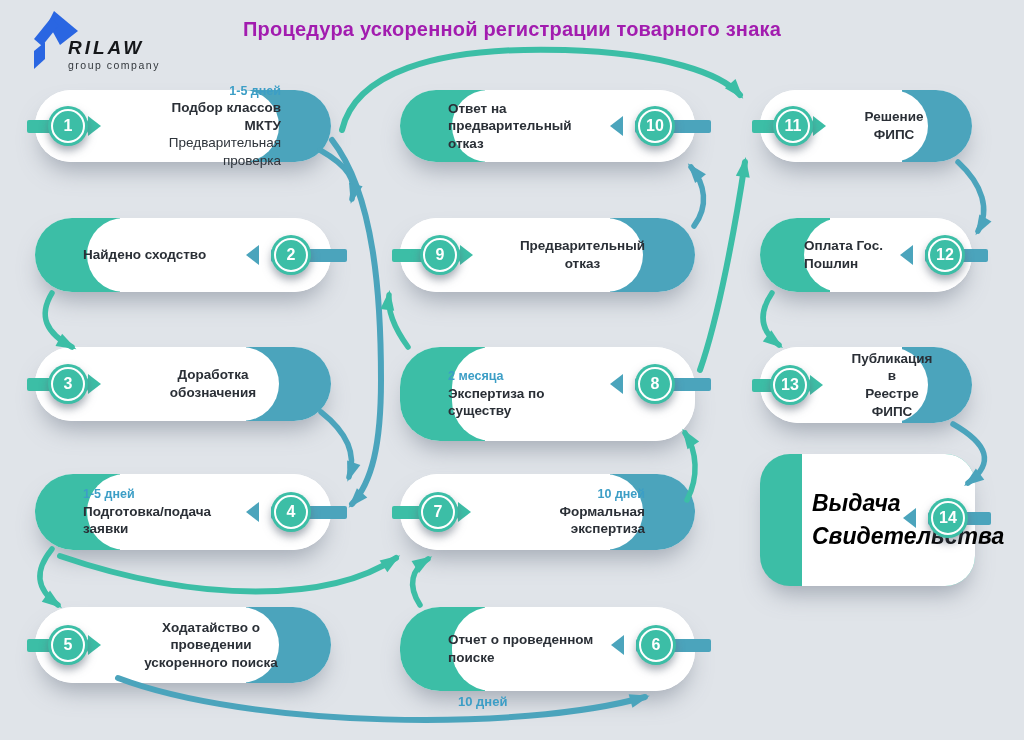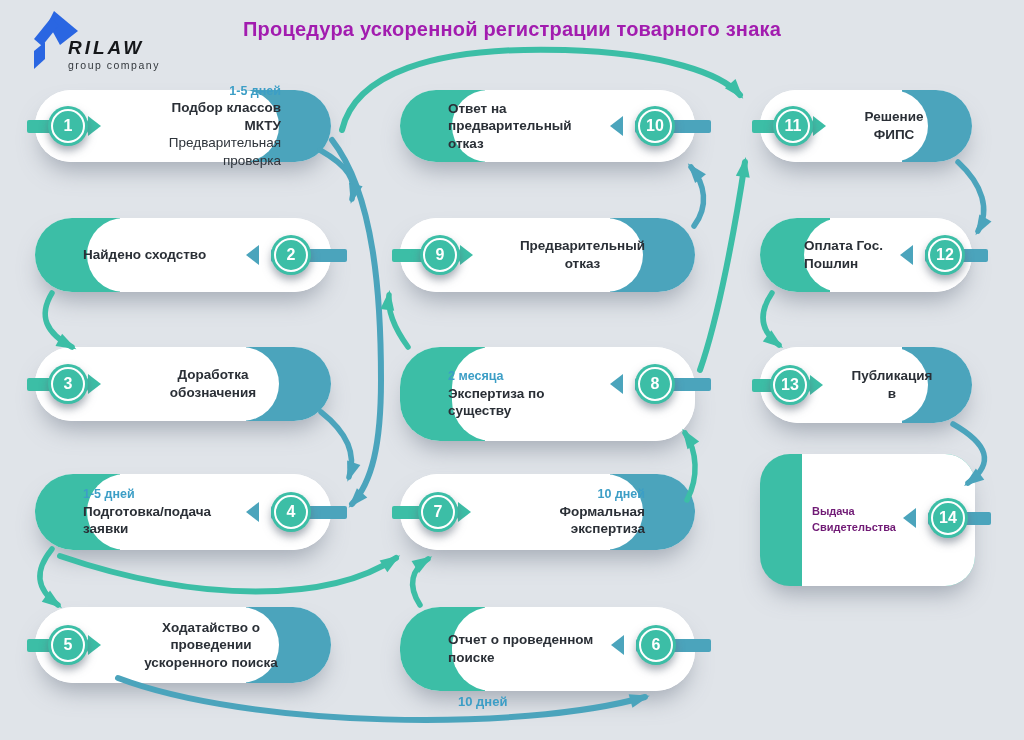--- a/index.html
+++ b/index.html
@@ -36,21 +36,21 @@
   .maskw.smR{right:44px;left:0;}
 
   .txt{position:relative;z-index:2;height:100%;display:flex;flex-direction:column;
        justify-content:center;line-height:1.3;}
   .t-left{align-items:flex-start;text-align:left;}
   .t-right{align-items:flex-end;text-align:right;}
   .t-center{align-items:center;text-align:center;}
   .dur{font-weight:700;font-size:12.5px;color:var(--dur);}
   .l1{font-weight:700;font-size:13.5px;color:var(--txt);}
   .l2{font-size:13.5px;color:#2E343B;}
-  .big .l1,.big .l2{font-weight:700;font-size:11px;color:#701a75;line-height:1.45;}
+  .big .l1,.big .l2{font-weight:700;font-size:23px;color:#000000;line-height:1.45;font-style:italic;}
 
   
   .bar{position:absolute;height:13px;z-index:3;border-radius:2px;}
   .bar.g{background:var(--green);} .bar.b{background:var(--blue);}
   .tip{position:absolute;width:0;height:0;z-index:3;
        border-top:10px solid transparent;border-bottom:10px solid transparent;}
   .tip.r.g{border-left:13px solid var(--green);} .tip.l.b{border-right:13px solid var(--blue);}
   .badge{position:absolute;width:40px;height:40px;border-radius:50%;background:var(--green);
          z-index:4;display:flex;align-items:center;justify-content:center;
          box-shadow:0 5px 9px rgba(95,105,122,.55);}
@@ -241,20 +241,21 @@
     <div class="badge" style="left:165px;top:17px">
         <span>12</span>
       </div>
   </div>
 
   <div class="card" style="left:760px;top:347px;width:212px;height:76px">
     <div class="cap right sm"></div>
       <div class="maskw smR"></div>
     <div class="txt t-center" style="padding-left:86px;padding-right:34px">
       <span class="l1">Публикация в</span>
+      <span class="l1">Реестре ФИПС</span>
     </div>
     <i class="bar g" style="left:-8px;top:31.5px;width:58px"></i>
     <i class="tip r g" style="left:50px;top:28px"></i>
     <div class="badge" style="left:10px;top:18px">
         <span>13</span>
       </div>
   </div>
 
   <div class="card big" style="left:760px;top:454px;width:215px;height:132px;background:var(--green);border-radius:30px">
     <div class="maskw" style="left:42px;right:0;top:0;bottom:0;border-radius:0 30px 30px 0"></div>

